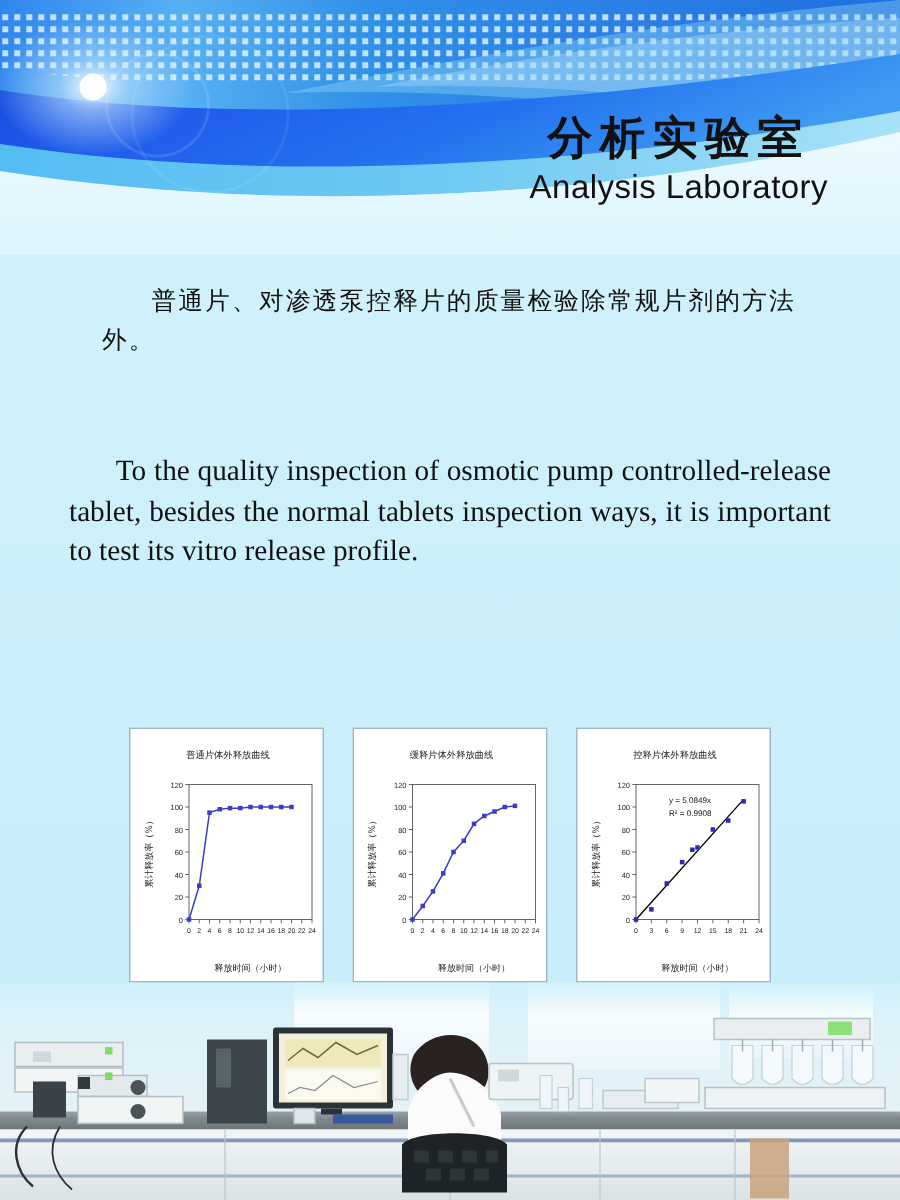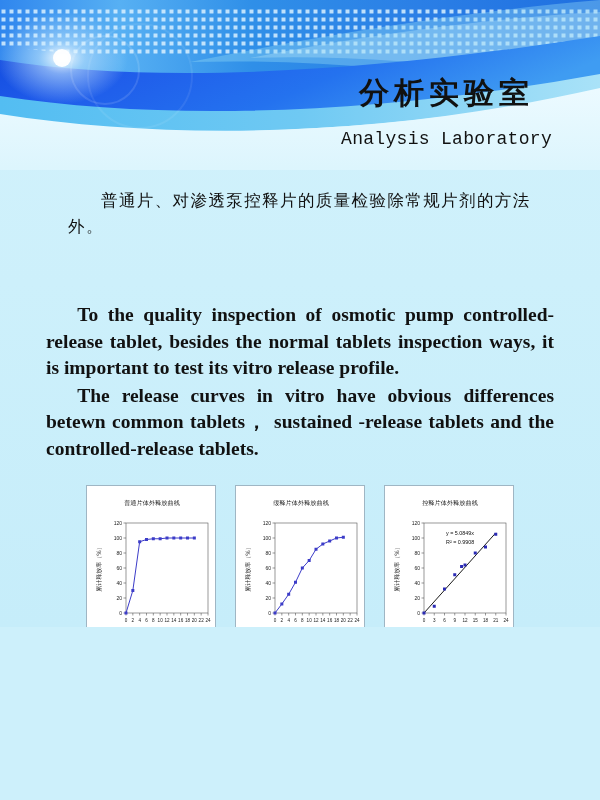--- a/index.html
+++ b/index.html
@@ -13,21 +13,21 @@
     font-family: "Liberation Serif", serif;
     background: #cdf0fb;
     position: relative;
   }
 
   
   #slide {
     position: absolute;
     inset: 0;
     width: 600px;
-    height: 627px;
+    height: 800px;
     background: linear-gradient(to bottom, #d3f2fc 0%, #cdf0fb 45%, #c6edfa 100%);
     overflow: hidden;
   }
 
   
   #banner {
     position: absolute;
     top: 0; left: 0;
     width: 600px;
     height: 170px;
@@ -46,24 +46,24 @@
   }
   #title-cn {
     font-family: "DejaVu Serif", serif;
     font-size: 30px;
     font-weight: 700;
     letter-spacing: 5px;
     color: #111;
     white-space: nowrap;
   }
   #title-en {
-    font-family: Liberation Mono, monospace;
-    font-size: 18px;
+    font-family: Liberation Sans, sans-serif;
+    font-size: 22px;
     color: #111;
-    margin-top: 22px;
+    margin-top: 6px;
     white-space: nowrap;
     letter-spacing: 0.3px;
   }
 
   
   #cn-body {
     position: absolute;
     top: 188px;
     left: 68px;
     width: 466px;
@@ -79,21 +79,21 @@
   #en-body {
     position: absolute;
     top: 302px;
     left: 46px;
     width: 508px;
     font-family: "Liberation Serif", serif;
     font-size: 19.5px;
     line-height: 26.5px;
     color: #111;
   }
-  #en-body p { margin: 0; text-indent: 1.6em; text-align: justify; font-weight: bold; }
+  #en-body p { margin: 0; text-indent: 1.6em; text-align: justify; }
   #en-body p.p2 { margin-top: 1px; }
 
   
   #charts {
     position: absolute;
     top: 485px;
     left: 0;
     width: 600px;
     height: 172px;
     display: flex;
@@ -191,21 +191,20 @@
     <div id="title-cn">分析实验室</div>
     <div id="title-en">Analysis Laboratory</div>
   </div>
 
   <div id="cn-body">
     <p>普通片、对渗透泵控释片的质量检验除常规片剂的方法外。</p>
   </div>
 
   <div id="en-body">
     <p class="p1">To the quality inspection  of  osmotic pump controlled-release  tablet,  besides  the  normal tablets inspection ways, it is important to test its vitro release profile.</p>
-    <p class="p2">The  release  curves  in vitro  have  obvious differences  betewn  common tablets，  sustained -release tablets and the controlled-release tablets.</p>
   </div>
 
   <div id="charts">
     <div class="chart-card">
         <svg width="124" height="164" viewBox="0 0 124 164">
           <text x="62" y="16" text-anchor="middle" font-size="6.2" fill="#222" font-family="&quot;DejaVu Serif&quot;, serif">普通片体外释放曲线</text>
           <rect x="36" y="34" width="82" height="90" fill="#ffffff" stroke="#555" stroke-width="0.6"></rect>
           <line x1="33.5" y1="124" x2="36" y2="124" stroke="#555" stroke-width="0.6"></line>
           <text x="32" y="126" text-anchor="end" font-size="5" fill="#222" font-family="&quot;Liberation Sans&quot;, sans-serif">0</text>
           <line x1="33.5" y1="109" x2="36" y2="109" stroke="#555" stroke-width="0.6"></line>

